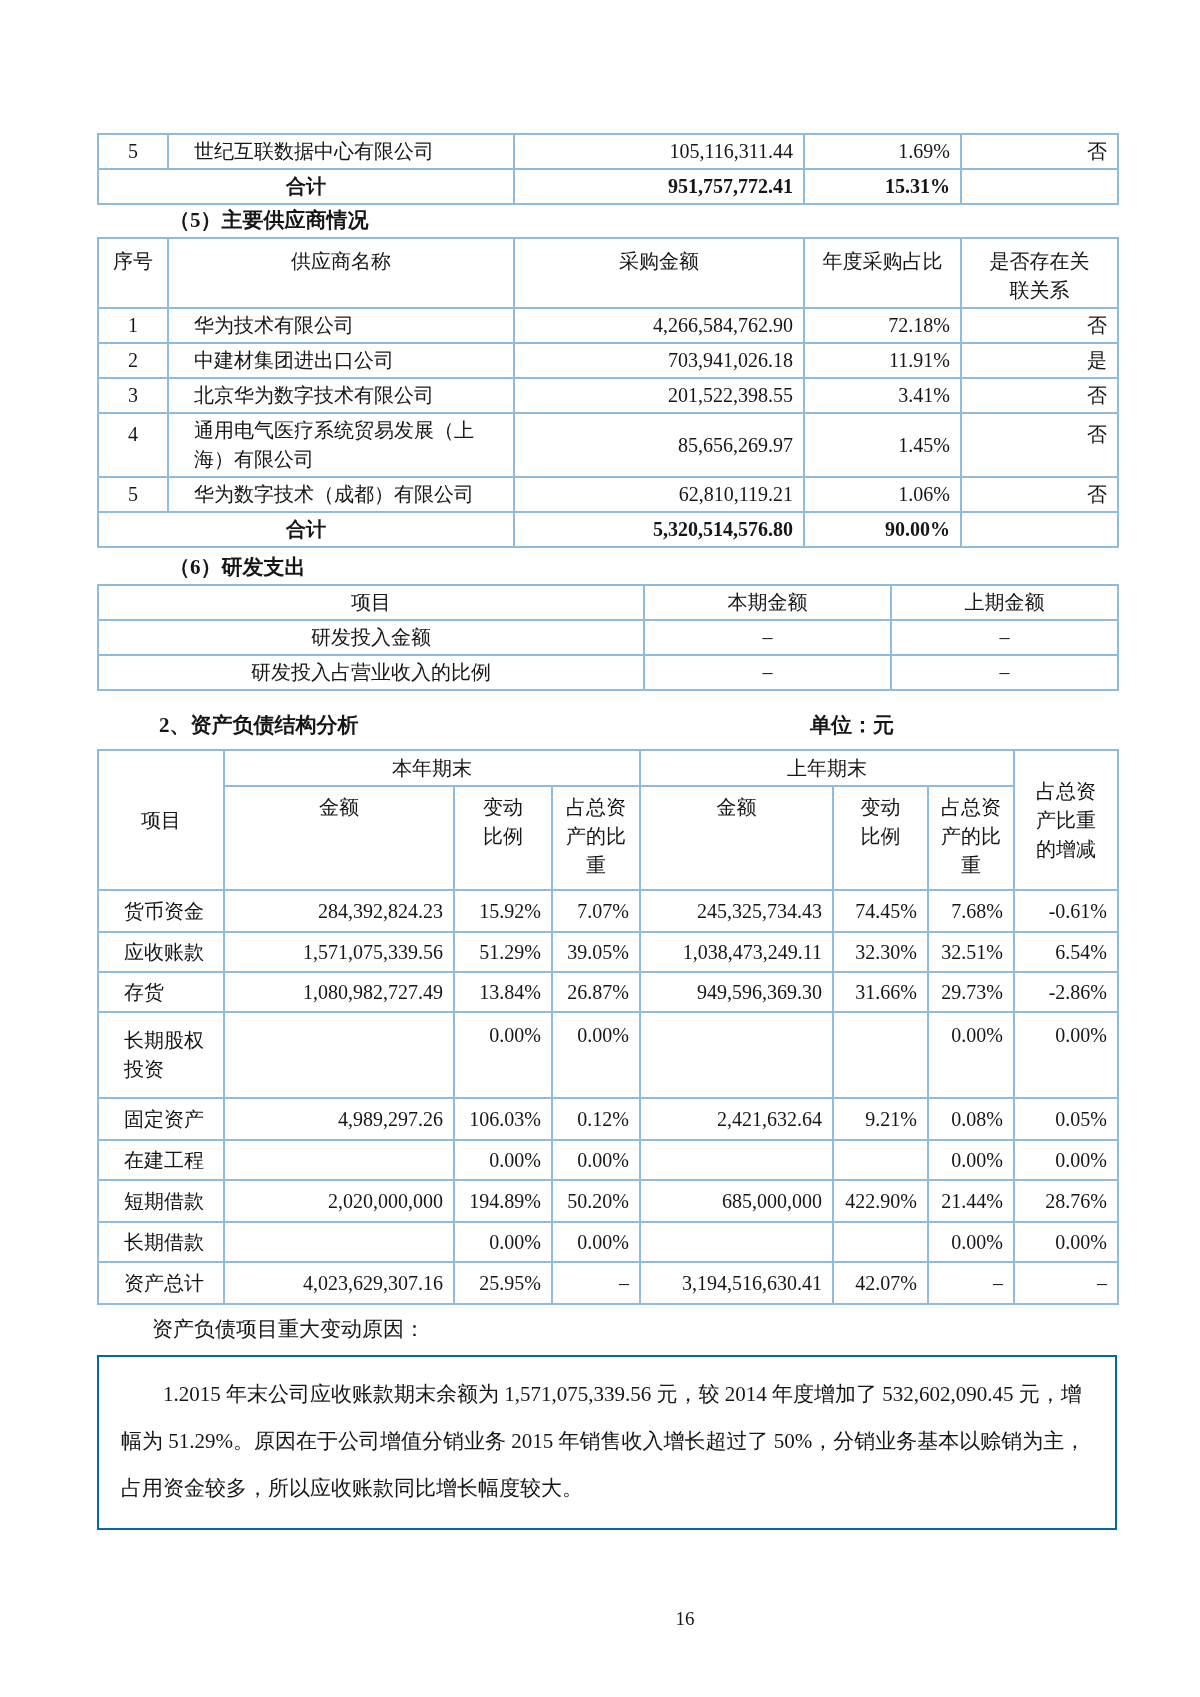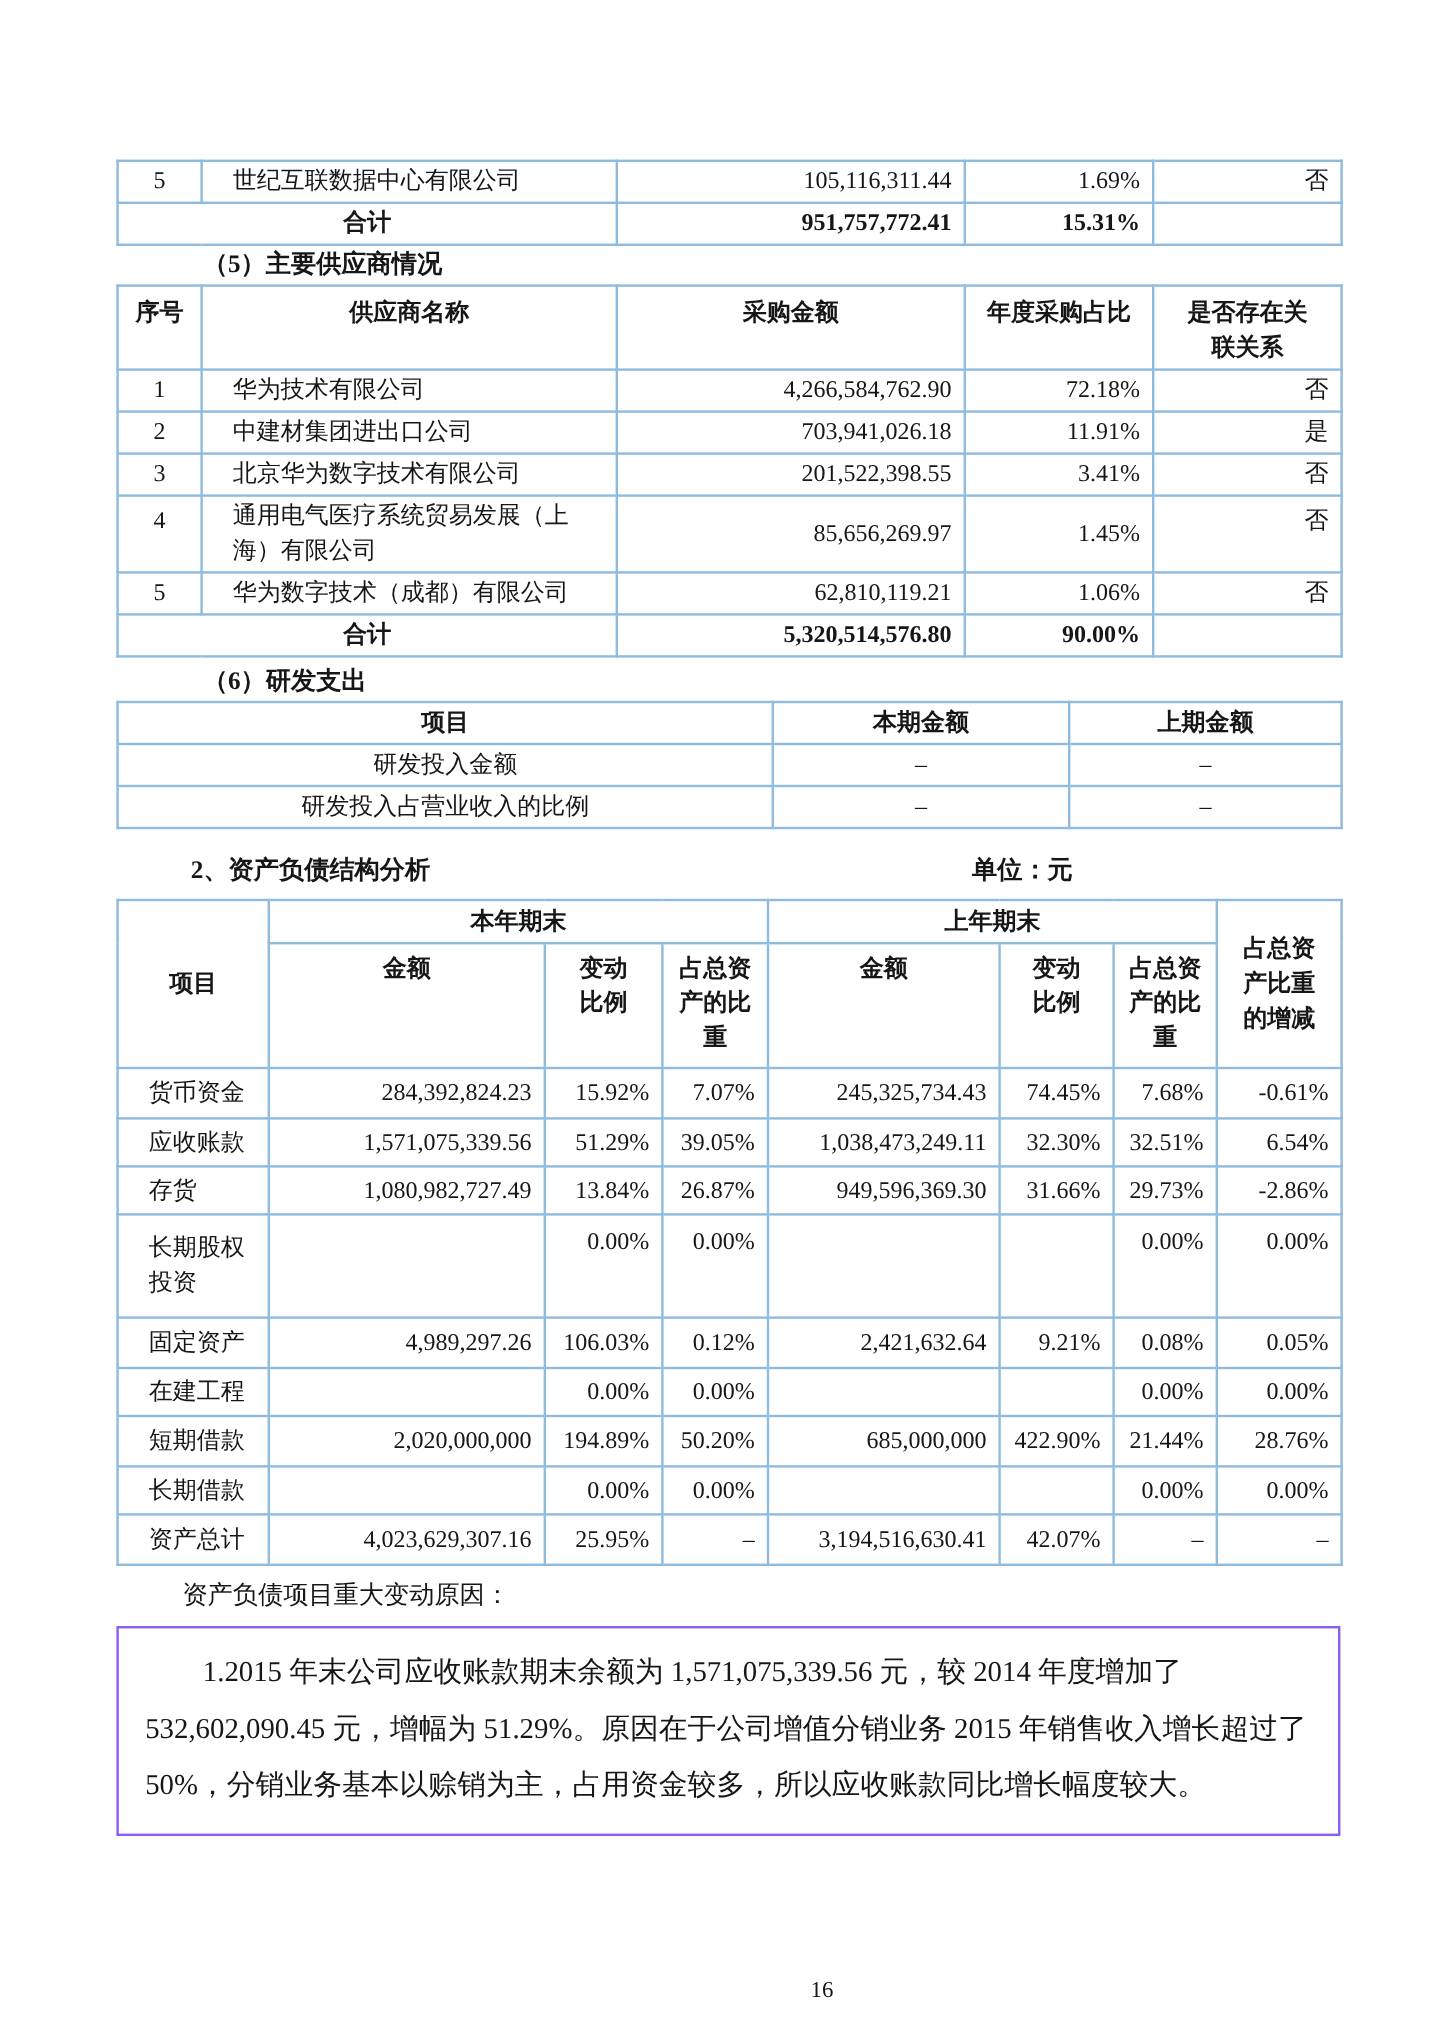--- a/index.html
+++ b/index.html
@@ -16,21 +16,21 @@
   table{border-collapse:collapse;table-layout:fixed;width:1020px;}
   td,th{
     border:2px solid #8fbbde;
     padding:2px 10px;
     font-size:20px;
     line-height:1.45;
     vertical-align:middle;
     overflow:hidden;
     font-weight:normal;
   }
-  th{font-weight:bold;text-align:center;}
+  th{font-weight:normal;text-align:center;}
   .num{text-align:right;}
   .ctr{text-align:center;}
   .lft{text-align:left;padding-left:25px;}
   .wrap{white-space:pre-line;}
   .bold{font-weight:bold;}
   .vtop{vertical-align:top;}
   .vmid{vertical-align:middle;}
 
   .top-tbl tr{height:32px;}
   .sup-head{height:70px;}
@@ -48,30 +48,30 @@
   .unit{position:absolute;left:713px;top:0;font-weight:bold;font-size:21px;}
 
   .bal-head1 th{height:30px;}
   .bal-head2 th{height:94px;vertical-align:top;padding-top:6px;}
   .bal-row td{height:34px;}
   .bal-row-a td{height:36px;}
   .bal-row-tall td{height:74px;}
 
   .notelabel{font-size:21px;margin:10px 0 12px 55px;}
   .textbox{
-    border:2px solid #8b5cf6;
+    border:2px solid #0369a1;
     padding:14px 22px 16px 22px;
-    font-size:24px;
+    font-size:21px;
     line-height:47px;
   }
   .textbox p{margin:0 0 10px 0;text-indent:2em;}
   .textbox p:last-child{margin-bottom:0;}
 
   .pagenum{
-    position:absolute;top:1648px;left:0;width:1200px;
+    position:absolute;top:1608px;left:0;width:1200px;
     text-align:center;font-size:19px;
     padding-left:170px;box-sizing:border-box;
   }
 </style>
 </head>
 <body>
 
 <div class="page">
   <div class="content">
 

